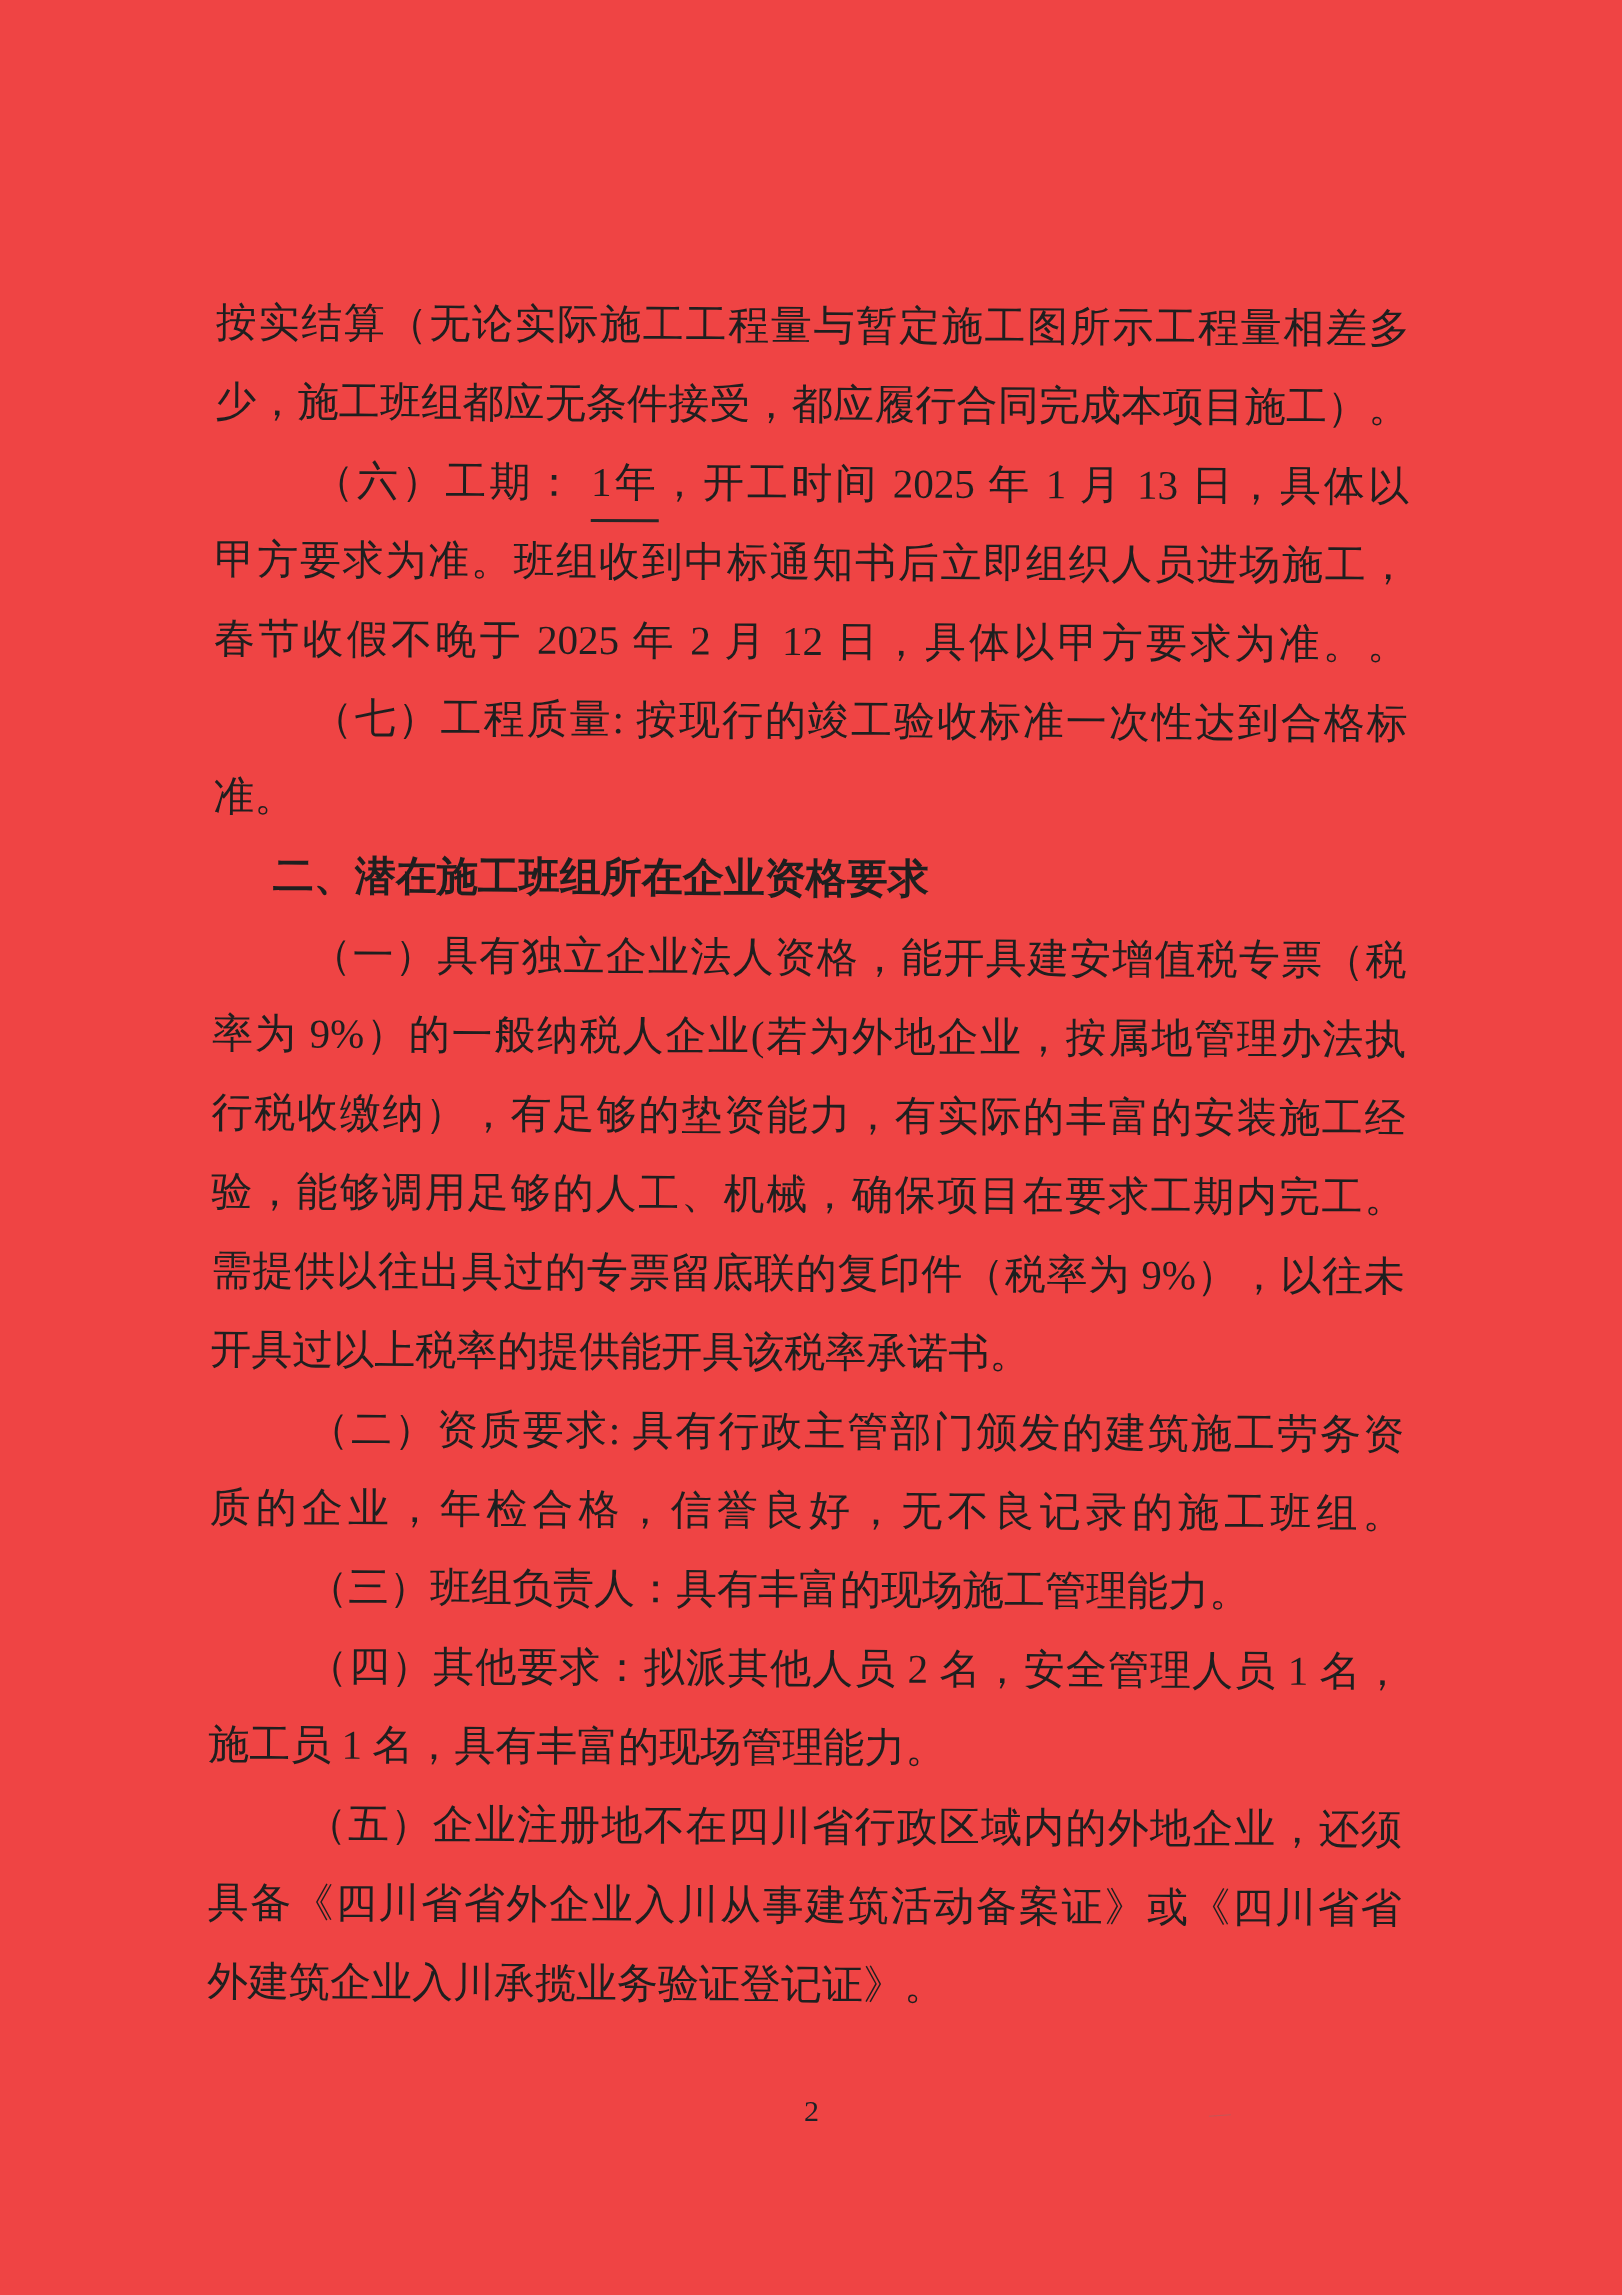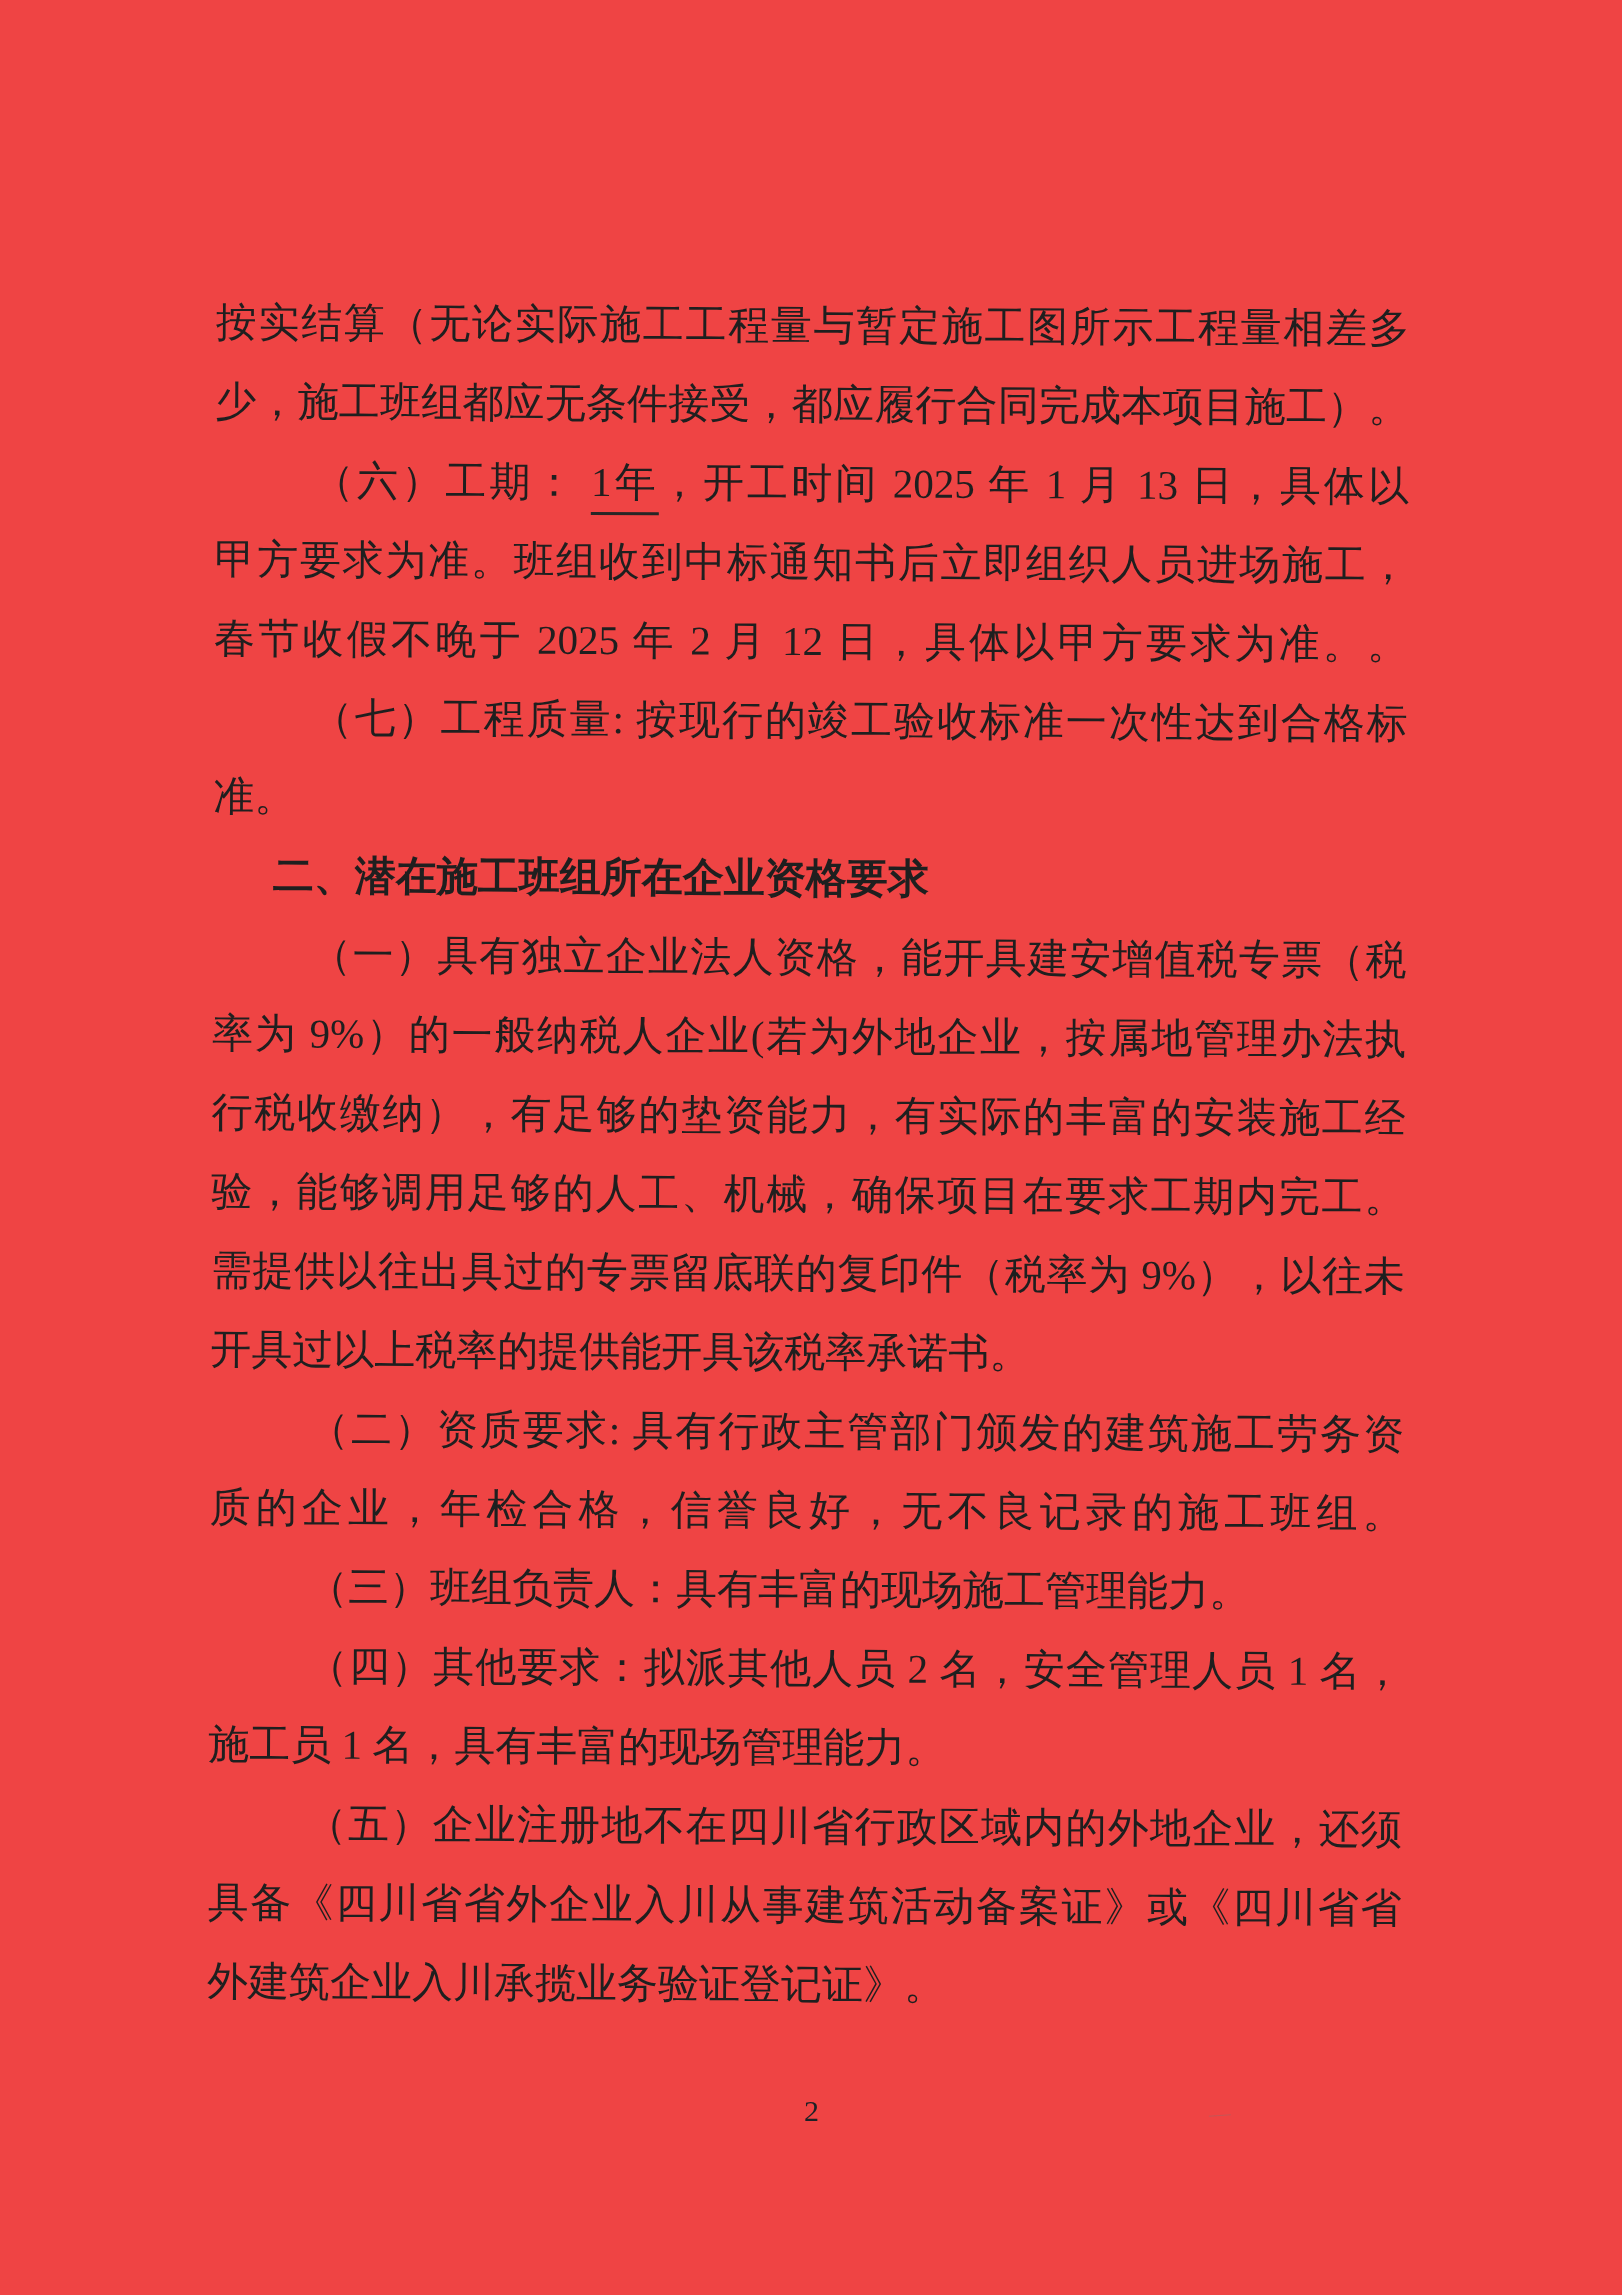--- a/index.html
+++ b/index.html
@@ -40,21 +40,21 @@
     text-indent: 98px;
   }
   .line.heading {
     text-indent: 60px;
     font-weight: bold;
     text-align: left;
     text-align-last: auto;
   }
   .line span.u {
     border-bottom: 3.9px solid #262626;
-    padding-bottom: 7px;
+    padding-bottom: 14px;
   }
   .page-num {
     position: absolute;
     top: 2091px;
     left: 0;
     width: 1623px;
     text-align: center;
     font-size: 30px;
     line-height: 39px;
     color: #1c2226;

